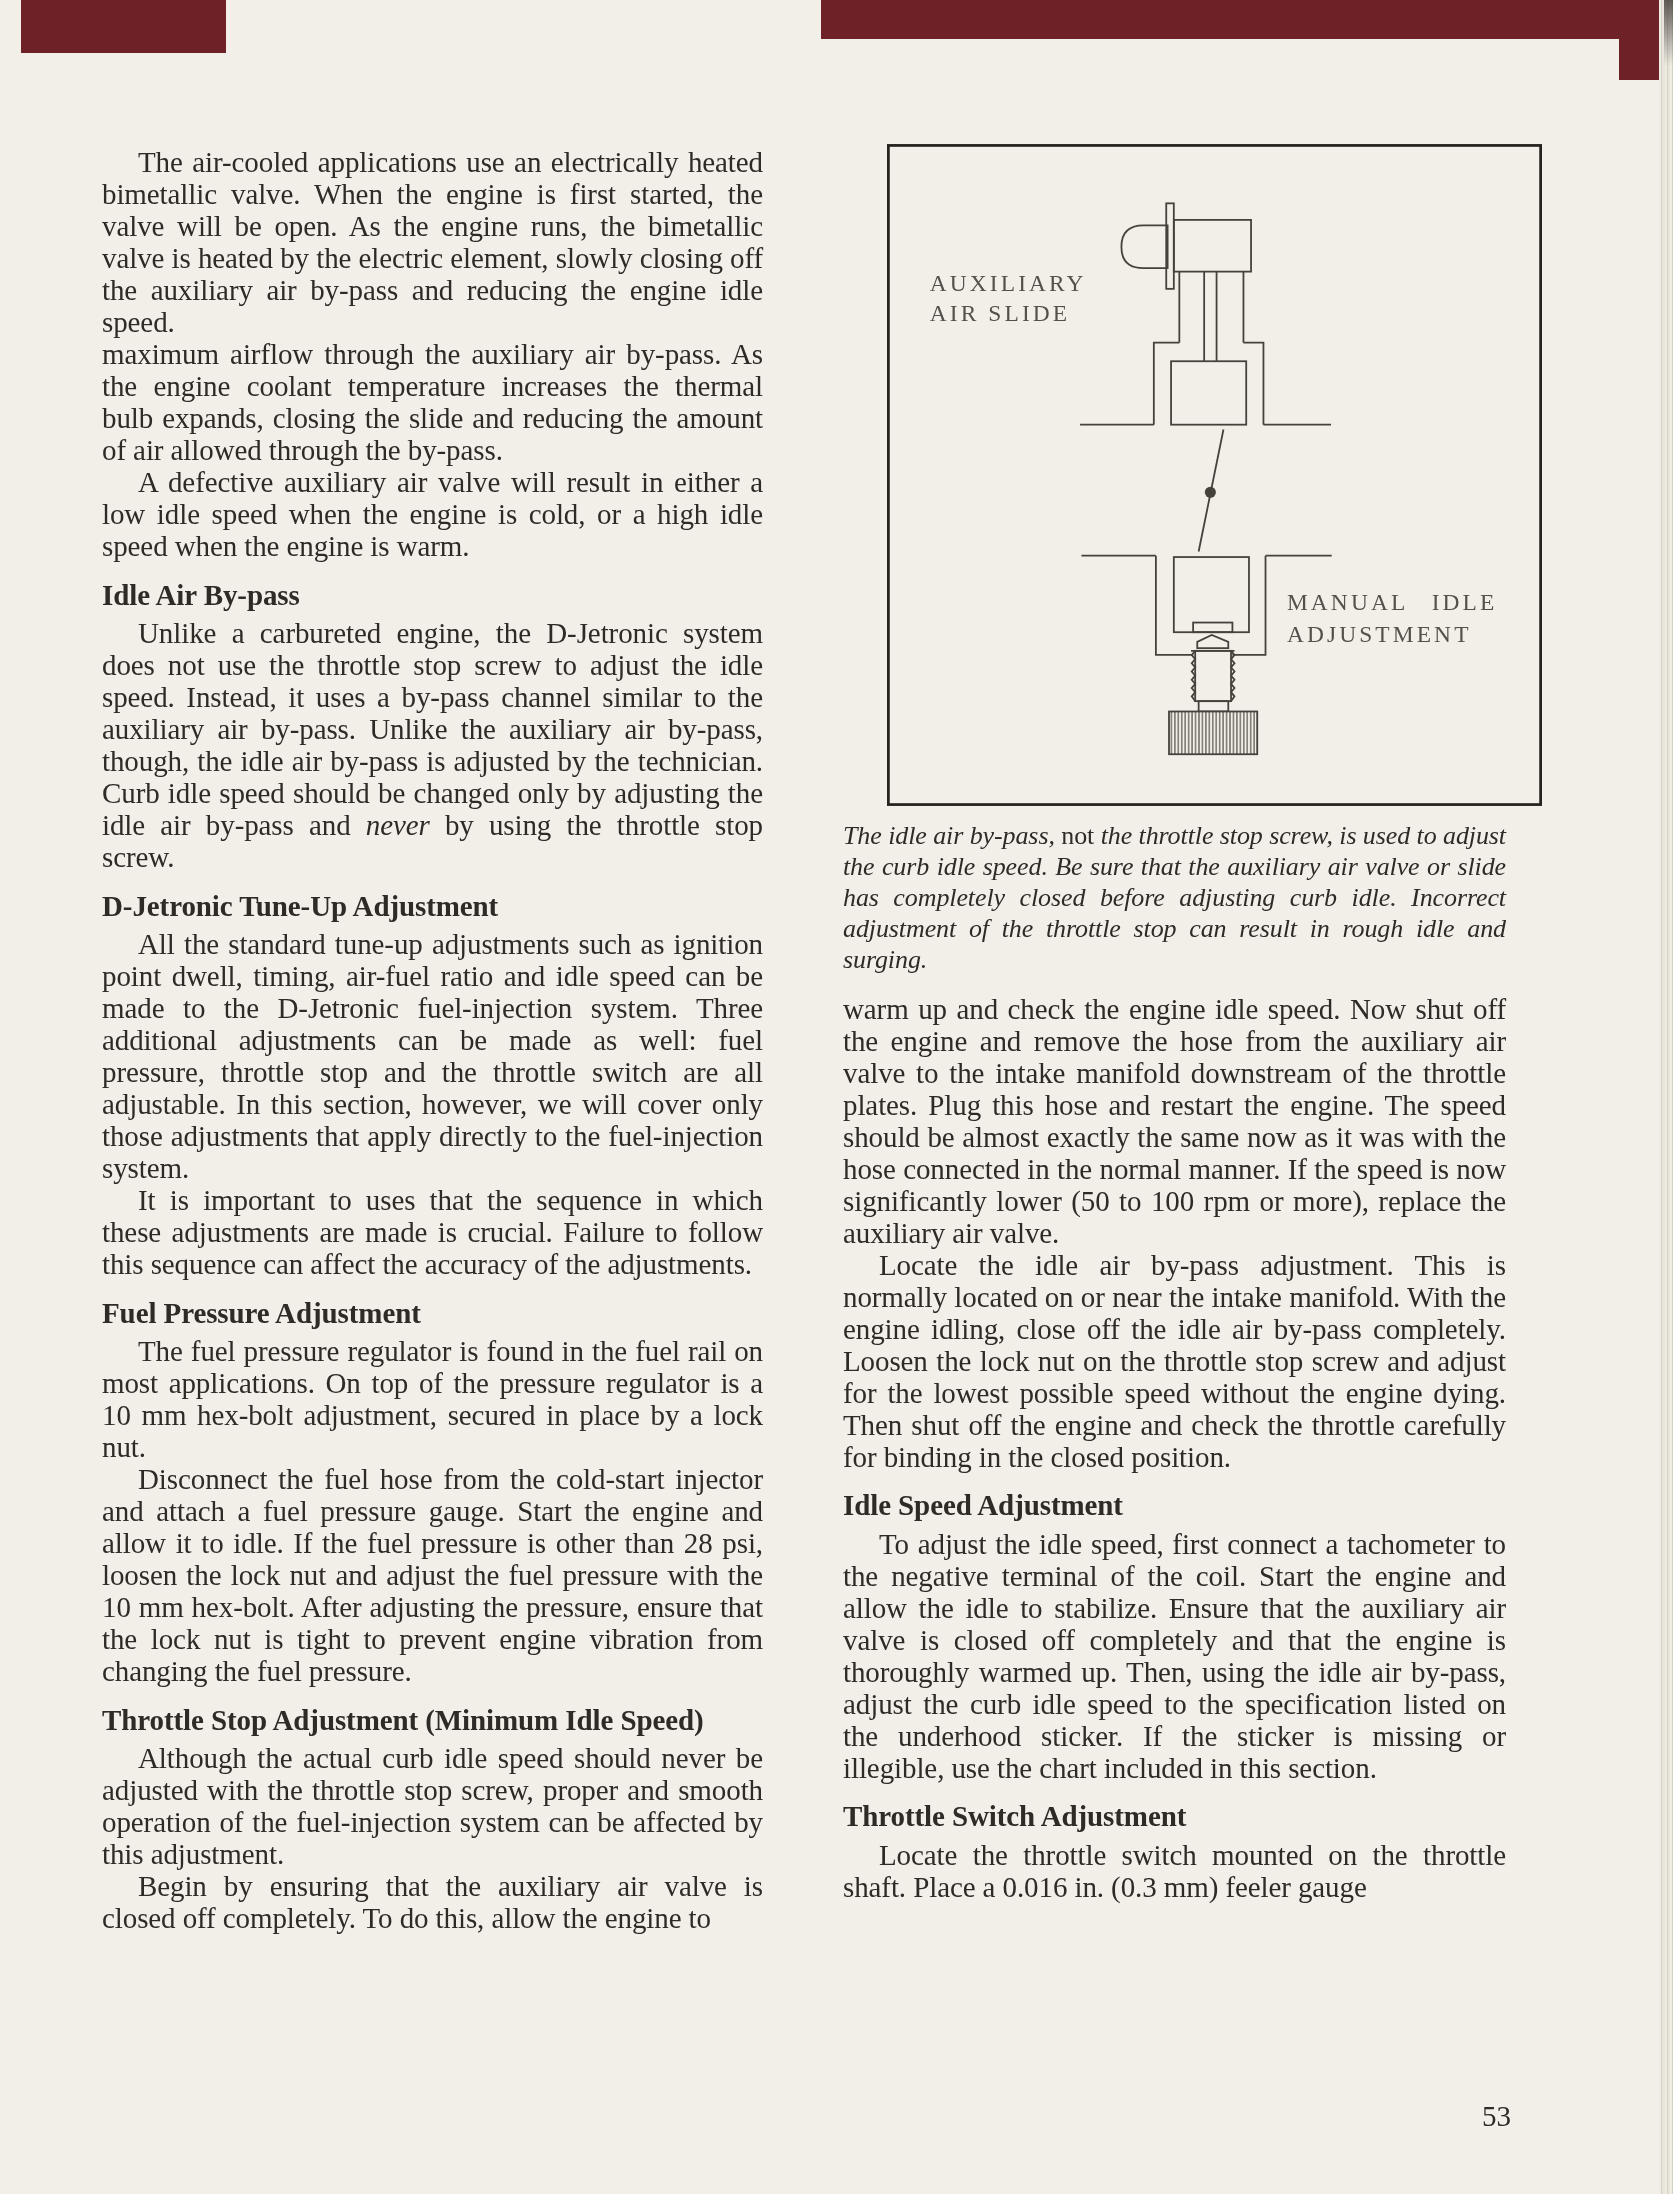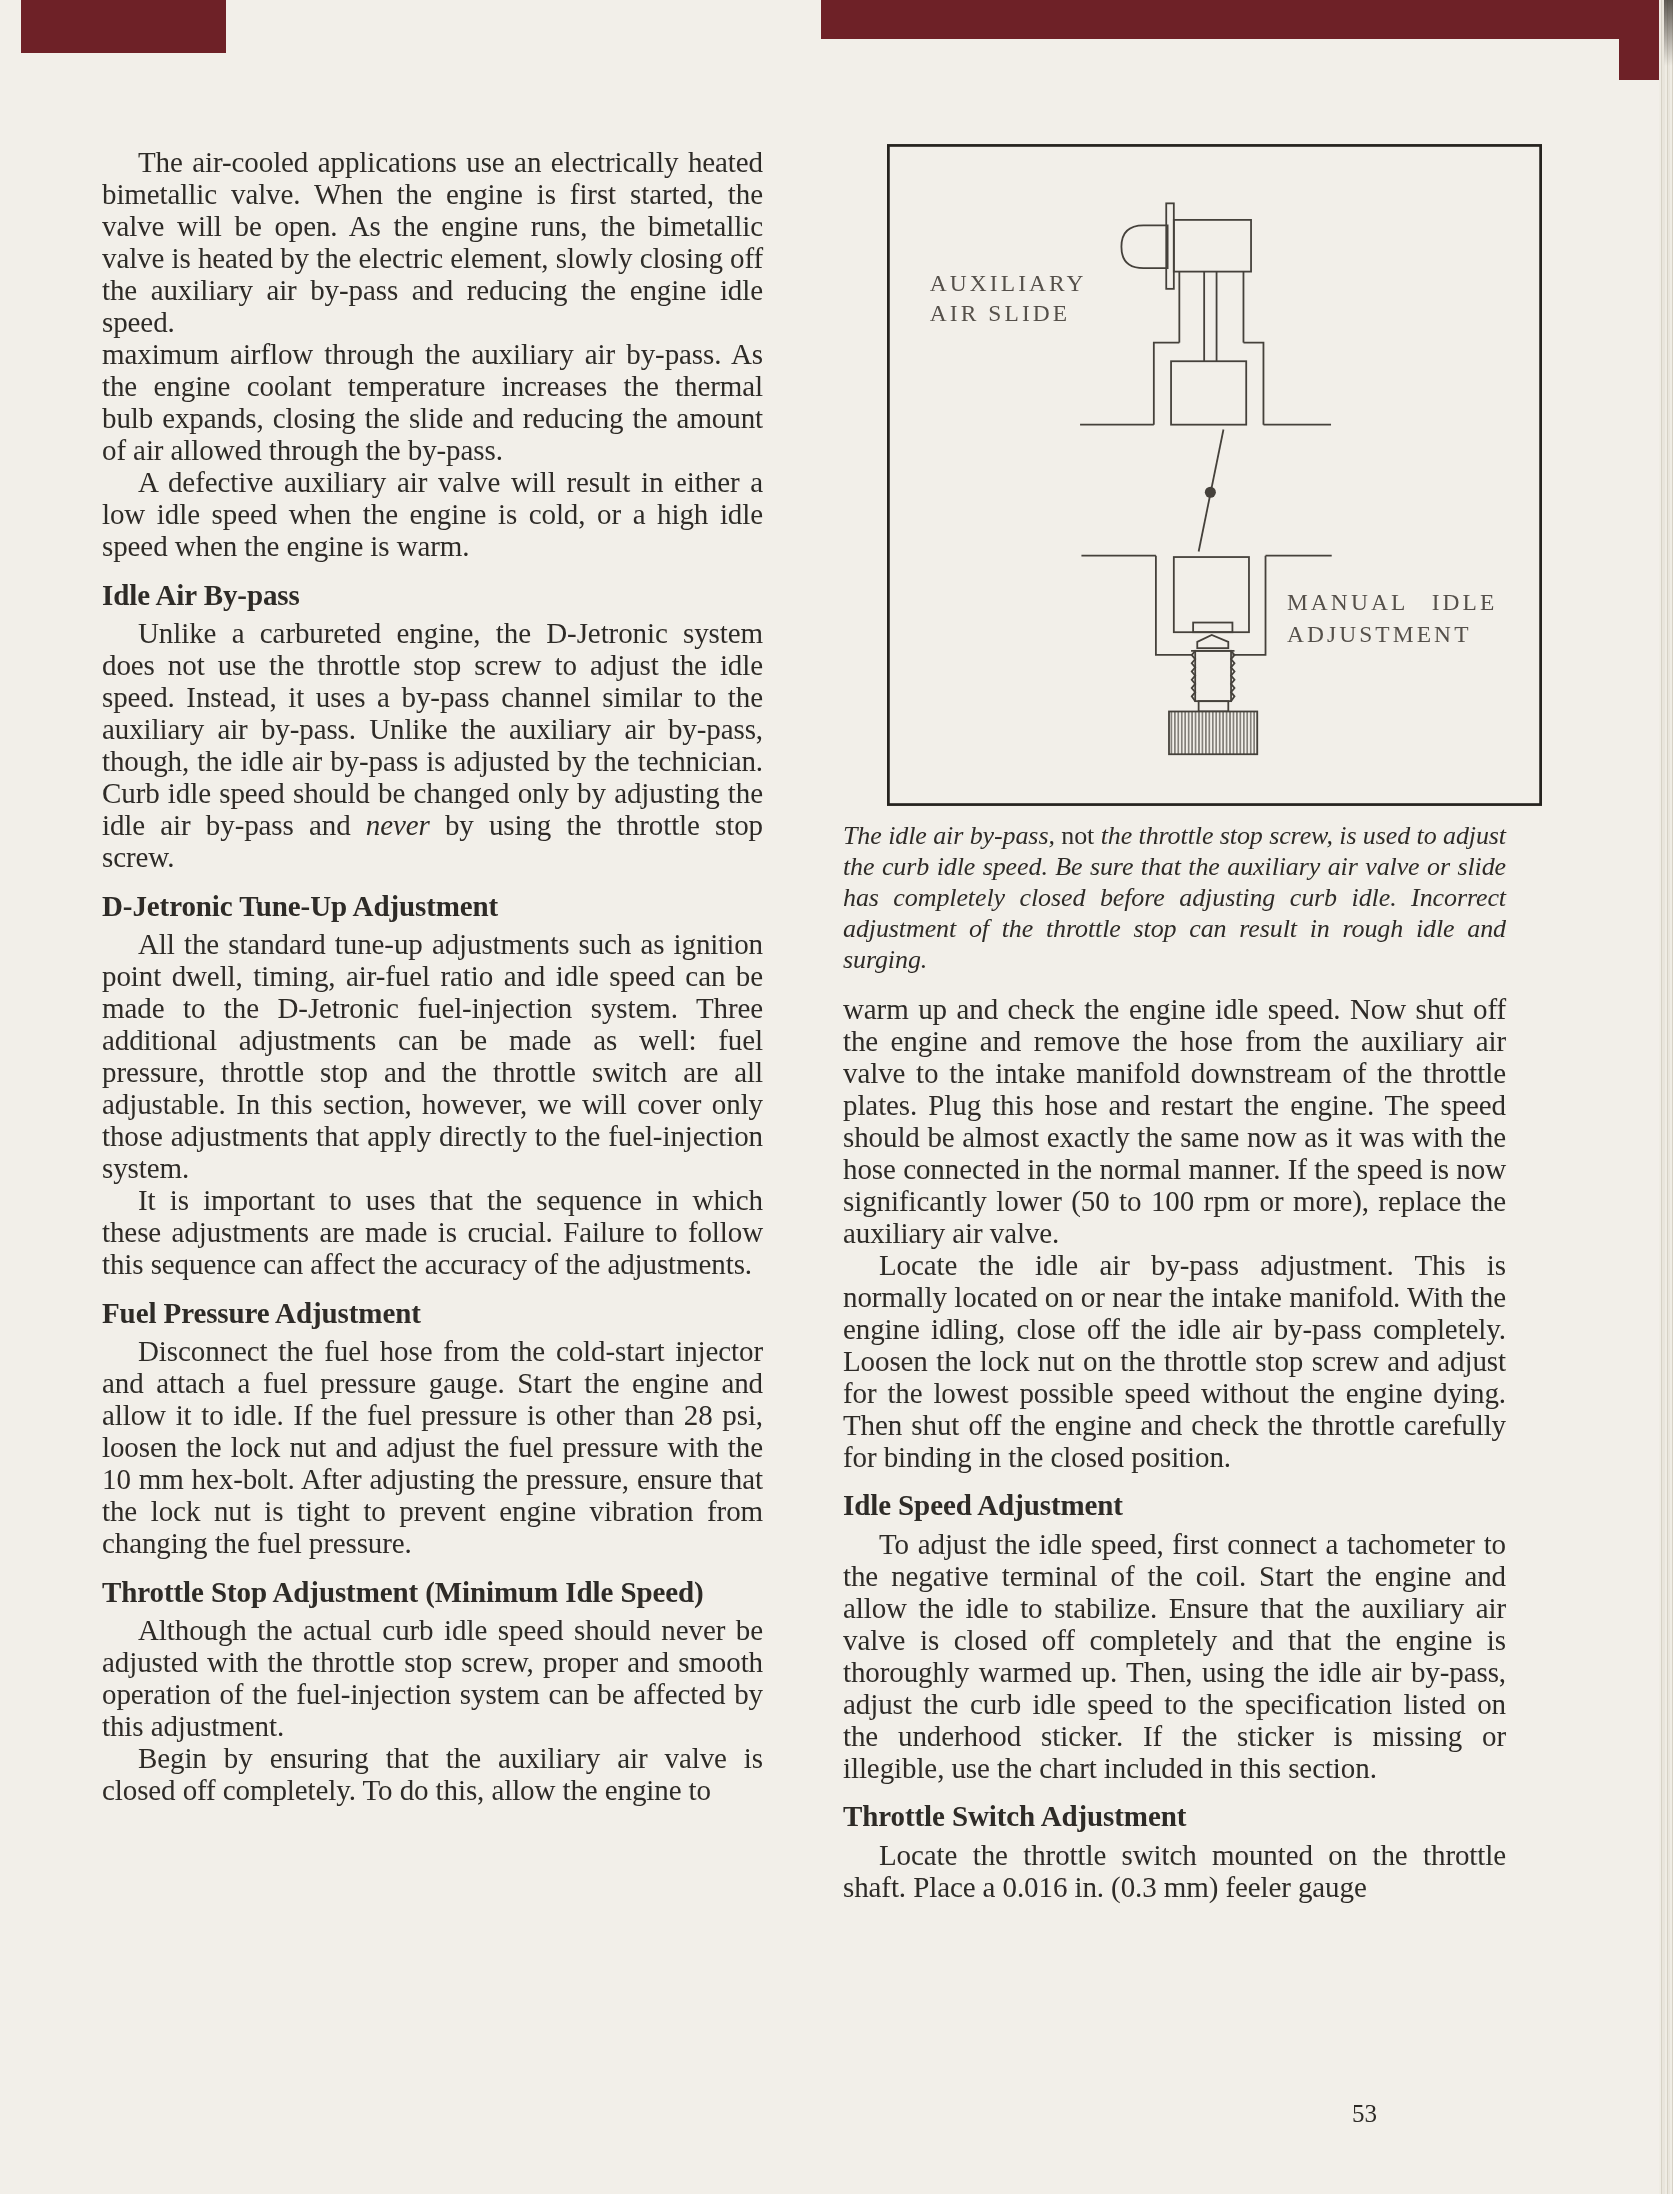--- a/index.html
+++ b/index.html
@@ -39,21 +39,21 @@
   .fig{margin:0;width:655px;height:662px;padding-left:44px;}
   .caption{
     margin-top:13.8px;width:663px;
     font-style:italic;font-size:26px;line-height:31px;text-align:justify;
   }
   .caption .para{text-indent:0;}
   .body-after-caption .para:first-child{margin-top:18px;}
   .body-after-caption .para{}
   .pageno{
     position:absolute;left:1352px;top:2100px;width:159px;
-    text-align:left;font-size:25px;
+    text-align:right;font-size:29px;
   }
   .fig-label{
     font-family:"Liberation Serif",serif;
     font-size:34px;letter-spacing:4.5px;fill:#55504a;
   }
   .fig-label.wide{word-spacing:22px;}
 </style>
 </head>
 <body>
 
@@ -69,20 +69,21 @@
   <div class="col left-col">
       <div class="para"><span>The air-cooled applications use an electrically heated bimetallic valve. When the engine is first started, the valve will be open. As the engine runs, the bimetallic valve is heated by the electric element, slowly closing off the auxiliary air by-pass and reducing the engine idle speed.</span></div>
       <div class="para noind"><span>maximum airflow through the auxiliary air by-pass. As the engine coolant temperature increases the thermal bulb expands, closing the slide and reducing the amount of air allowed through the by-pass.</span></div>
       <div class="para"><span>A defective auxiliary air valve will result in either a low idle speed when the engine is cold, or a high idle speed when the engine is warm.</span></div>
       <div class="hd"><span>Idle Air By-pass</span></div>
       <div class="para"><span>Unlike a carbureted engine, the D-Jetronic system does not use the throttle stop screw to adjust the idle speed. Instead, it uses a by-pass channel similar to the auxiliary air by-pass. Unlike the auxiliary air by-pass, though, the idle air by-pass is adjusted by the technician. Curb idle speed should be changed only by adjusting the idle air by-pass and </span><span class="it">never</span><span> by using the throttle stop screw.</span></div>
       <div class="hd"><span>D-Jetronic Tune-Up Adjustment</span></div>
       <div class="para"><span>All the standard tune-up adjustments such as ignition point dwell, timing, air-fuel ratio and idle speed can be made to the D-Jetronic fuel-injection system. Three additional adjustments can be made as well: fuel pressure, throttle stop and the throttle switch are all adjustable. In this section, however, we will cover only those adjustments that apply directly to the fuel-injection system.</span></div>
       <div class="para"><span>It is important to uses that the sequence in which these adjustments are made is crucial. Failure to follow this sequence can affect the accuracy of the adjustments.</span></div>
       <div class="hd"><span>Fuel Pressure Adjustment</span></div>
+      <div class="para"><span>The fuel pressure regulator is found in the fuel rail on most applications. On top of the pressure regulator is a 10 mm hex-bolt adjustment, secured in place by a lock nut.</span></div>
       <div class="para"><span>Disconnect the fuel hose from the cold-start injector and attach a fuel pressure gauge. Start the engine and allow it to idle. If the fuel pressure is other than 28 psi, loosen the lock nut and adjust the fuel pressure with the 10 mm hex-bolt. After adjusting the pressure, ensure that the lock nut is tight to prevent engine vibration from changing the fuel pressure.</span></div>
       <div class="hd"><span>Throttle Stop Adjustment (Minimum Idle Speed)</span></div>
       <div class="para"><span>Although the actual curb idle speed should never be adjusted with the throttle stop screw, proper and smooth operation of the fuel-injection system can be affected by this adjustment.</span></div>
       <div class="para"><span>Begin by ensuring that the auxiliary air valve is closed off completely. To do this, allow the engine to</span></div>
     </div>
 
   <div class="col right-col">
     <figure class="fig">
       <svg width="655" height="662" viewBox="0 0 950 960" style="font-size:42px">
         <defs>

